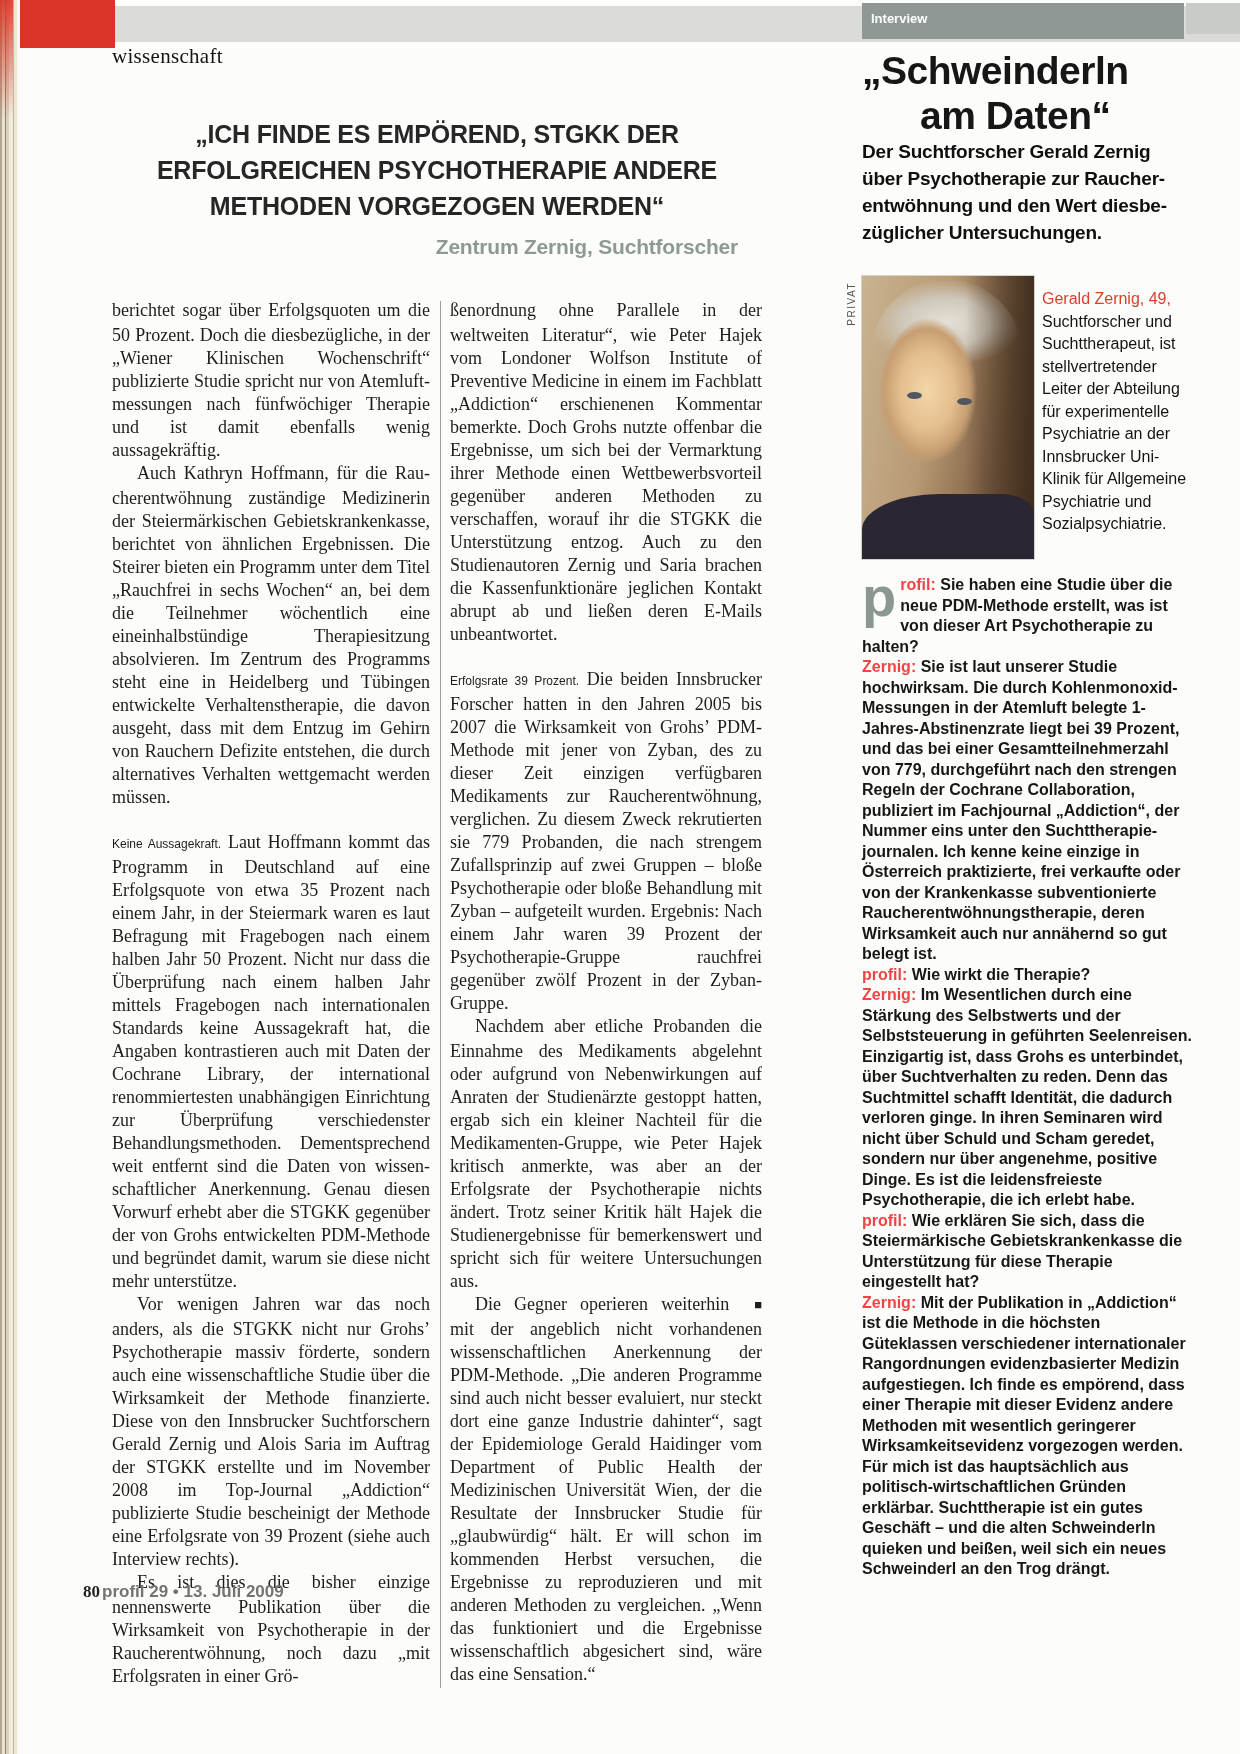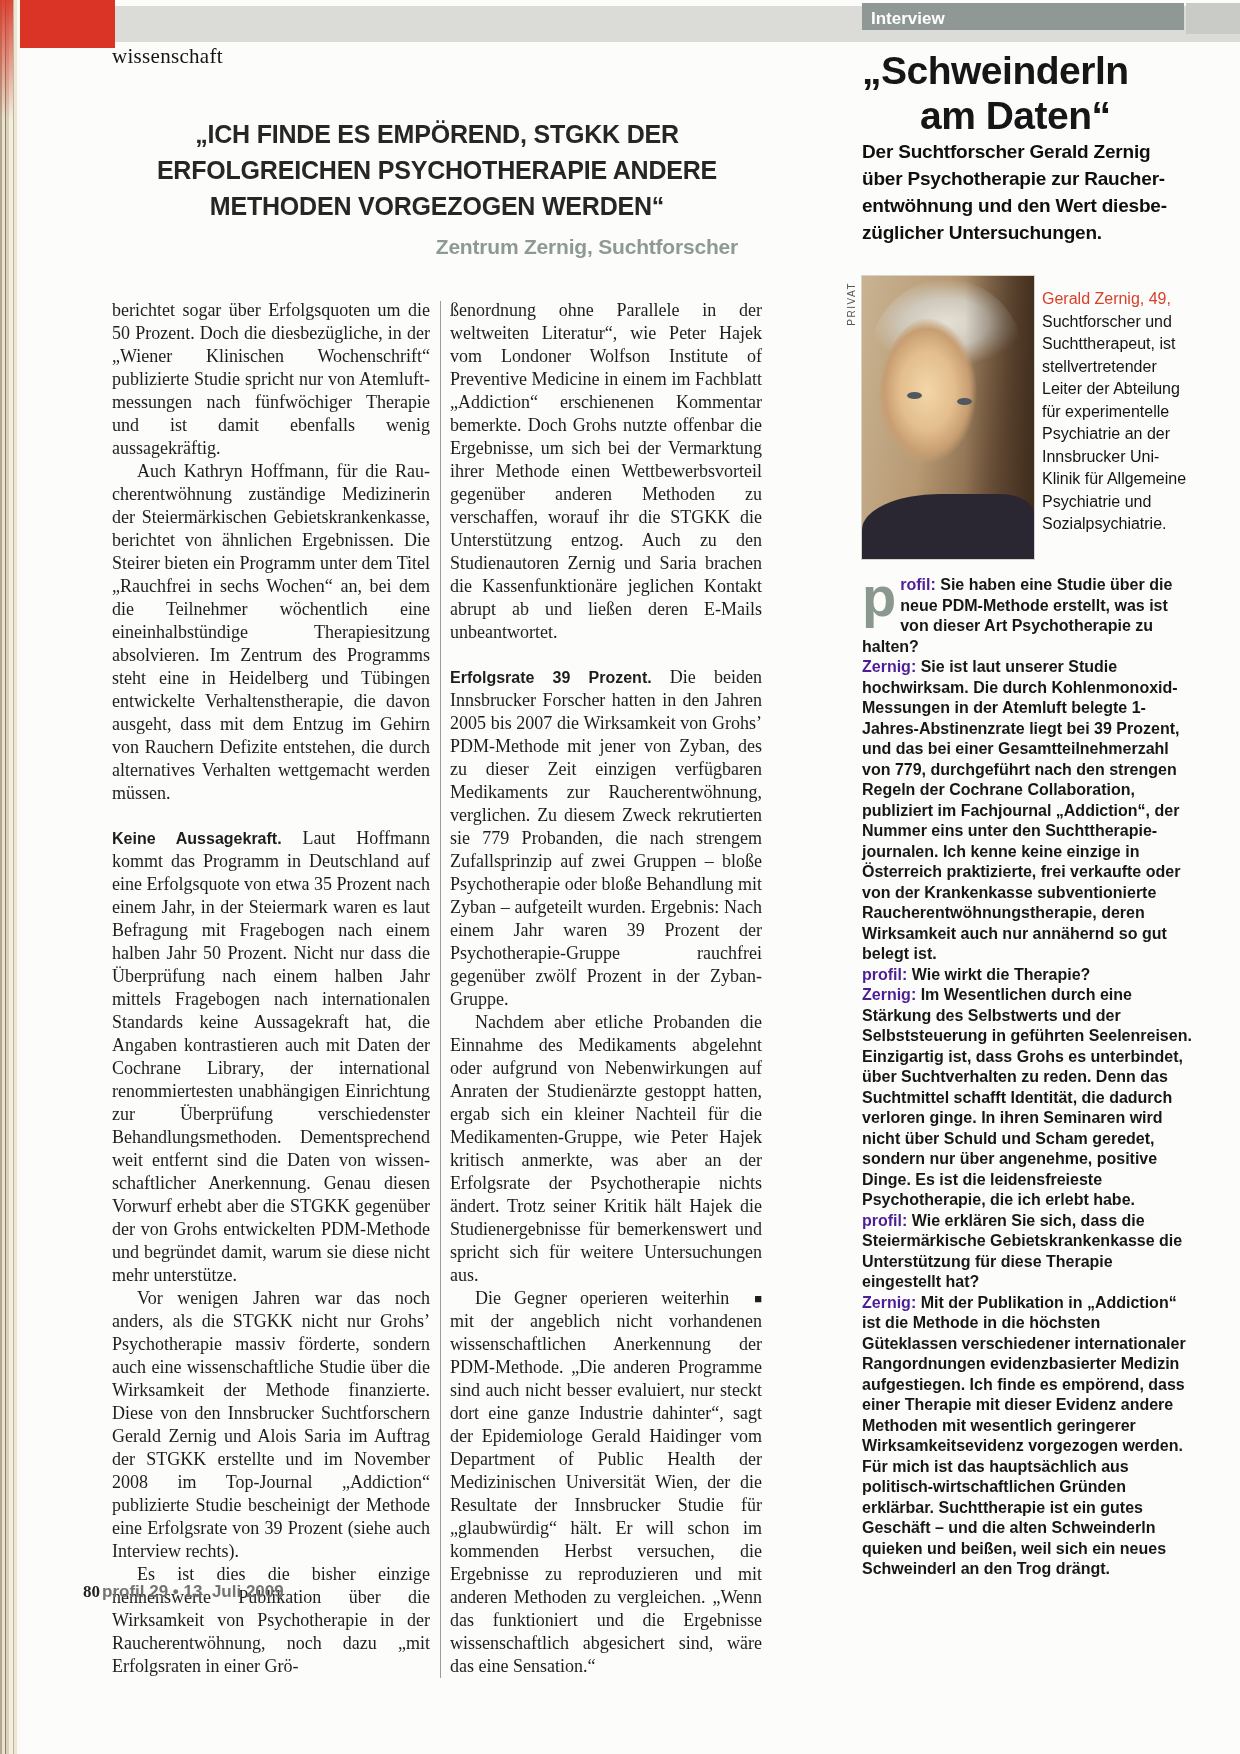--- a/index.html
+++ b/index.html
@@ -9,43 +9,43 @@
 
   
   .scan-edge{position:absolute;left:0;top:0;width:20px;height:1754px;
     background:linear-gradient(90deg,#b3a78d 0 2px,#e9e2d0 2px 5px,#8f8469 5px 6px,#d9d1bc 6px 9px,
       #f2edde 9px 13px,#c0b59a 13px 14px,#ece6d4 14px 17px,#fbf9f2 17px 20px);}
   .scan-edge::before{content:"";position:absolute;left:0;top:0;width:13px;height:135px;
     background:linear-gradient(180deg,rgba(217,52,37,.9),rgba(217,52,37,0) 88%);}
   .top-band{position:absolute;left:95px;top:6px;width:1145px;height:36px;background:#dbdbd7;}
   .red-block{position:absolute;left:20px;top:0;width:95px;height:48px;background:#d93425;}
 
-  .interview-tab{position:absolute;left:862px;top:3px;width:322px;height:27px;background:#8f9894;
-    color:#fff;font-weight:700;font-size:17px;line-height:31px;padding-left:9px;box-sizing:border-box;}
+  .interview-tab{position:absolute;left:862px;top:3px;width:322px;height:36px;background:#8f9894;
+    color:#fff;font-weight:700;font-size:13px;line-height:31px;padding-left:9px;box-sizing:border-box;}
   .interview-tab-end{position:absolute;left:1186px;top:3px;width:54px;height:31px;background:#c8cbc6;}
 
   .section-label{position:absolute;left:112px;top:44px;font-family:"Liberation Serif",serif;
     font-size:21px;color:#141414;letter-spacing:.3px;}
 
   
   .headline{position:absolute;left:112px;top:116px;width:650px;text-align:center;
     font-weight:700;font-size:25px;line-height:36px;color:#262626;letter-spacing:-.2px;}
   .byline{margin-top:5px;text-align:right;padding-right:24px;color:#8d9a92;font-size:21px;}
 
   
   .body-cols{position:absolute;left:112px;top:299px;width:650px;display:flex;}
   .col{font-family:"Liberation Serif",serif;font-size:18px;line-height:23px;color:#1d1d1d;
     text-align:justify;hyphens:auto;}
   .col1{width:318px;}
   .col2{width:312px;}
   .divider{width:1px;background:#9b9b97;margin:2px 9px 0 10px;}
   .par{margin:0;}
   .par.indent{text-indent:25px;}
   .par.spaced{margin-top:22px;}
-  .lead{font-family:"Liberation Sans",sans-serif;font-weight:700;font-size:16px;}
+  .lead{font-family:"Liberation Sans",sans-serif;font-weight:400;font-size:12px;}
   .endmark{float:right;font-size:13px;line-height:23px;}
 
   
   .iv-col{position:absolute;left:862px;top:48px;width:332px;color:#141414;}
   .iv-title{font-size:39px;line-height:45px;font-weight:700;color:#161616;letter-spacing:-.5px;}
   .iv-title .l2{padding-left:58px;}
   .iv-intro{margin-top:0;font-size:19px;line-height:27px;font-weight:700;color:#0f0f0f;
     letter-spacing:-.2px;}
   .photo-row{margin-top:30px;display:flex;gap:8px;position:relative;}
   .credit{position:absolute;left:-16px;top:6px;font-size:10px;letter-spacing:1.5px;color:#555;
@@ -64,21 +64,21 @@
   .photo .shirt{position:absolute;bottom:0;left:0;width:100%;height:23%;background:#2a2733;
     border-radius:45% 20% 0 0/55% 30% 0 0;}
   .photo .eye{position:absolute;width:15px;height:7px;border-radius:50%;background:#50585f;}
   .photo .e1{left:26%;top:41%;}
   .photo .e2{left:55%;top:43%;}
   .caption{font-size:16px;line-height:22.5px;font-weight:400;padding-top:12px;hyphens:auto;}
   .cap-name{display:block;color:#d8402c;}
 
   .qa{margin-top:16px;width:330px;font-size:16px;line-height:20.5px;font-weight:700;color:#171717;}
   .qa-item{margin:0;}
-  .speaker{color:#4c1d95;text-align:center;}
+  .speaker{color:#ef4444;text-align:center;}
   .dropcap{float:left;font-size:56px;line-height:42px;color:#8b988f;font-weight:700;
     padding:1px 4px 0 0;}
   .dropcap:empty{display:none;}
 
   .footer{position:absolute;left:83px;top:1582px;font-size:17px;font-weight:700;}
   .pageno{color:#222;font-family:Liberation Serif, serif;}
   .issue{color:#737373;margin-left:2px;}
 </style>
 </head>
 <body>

